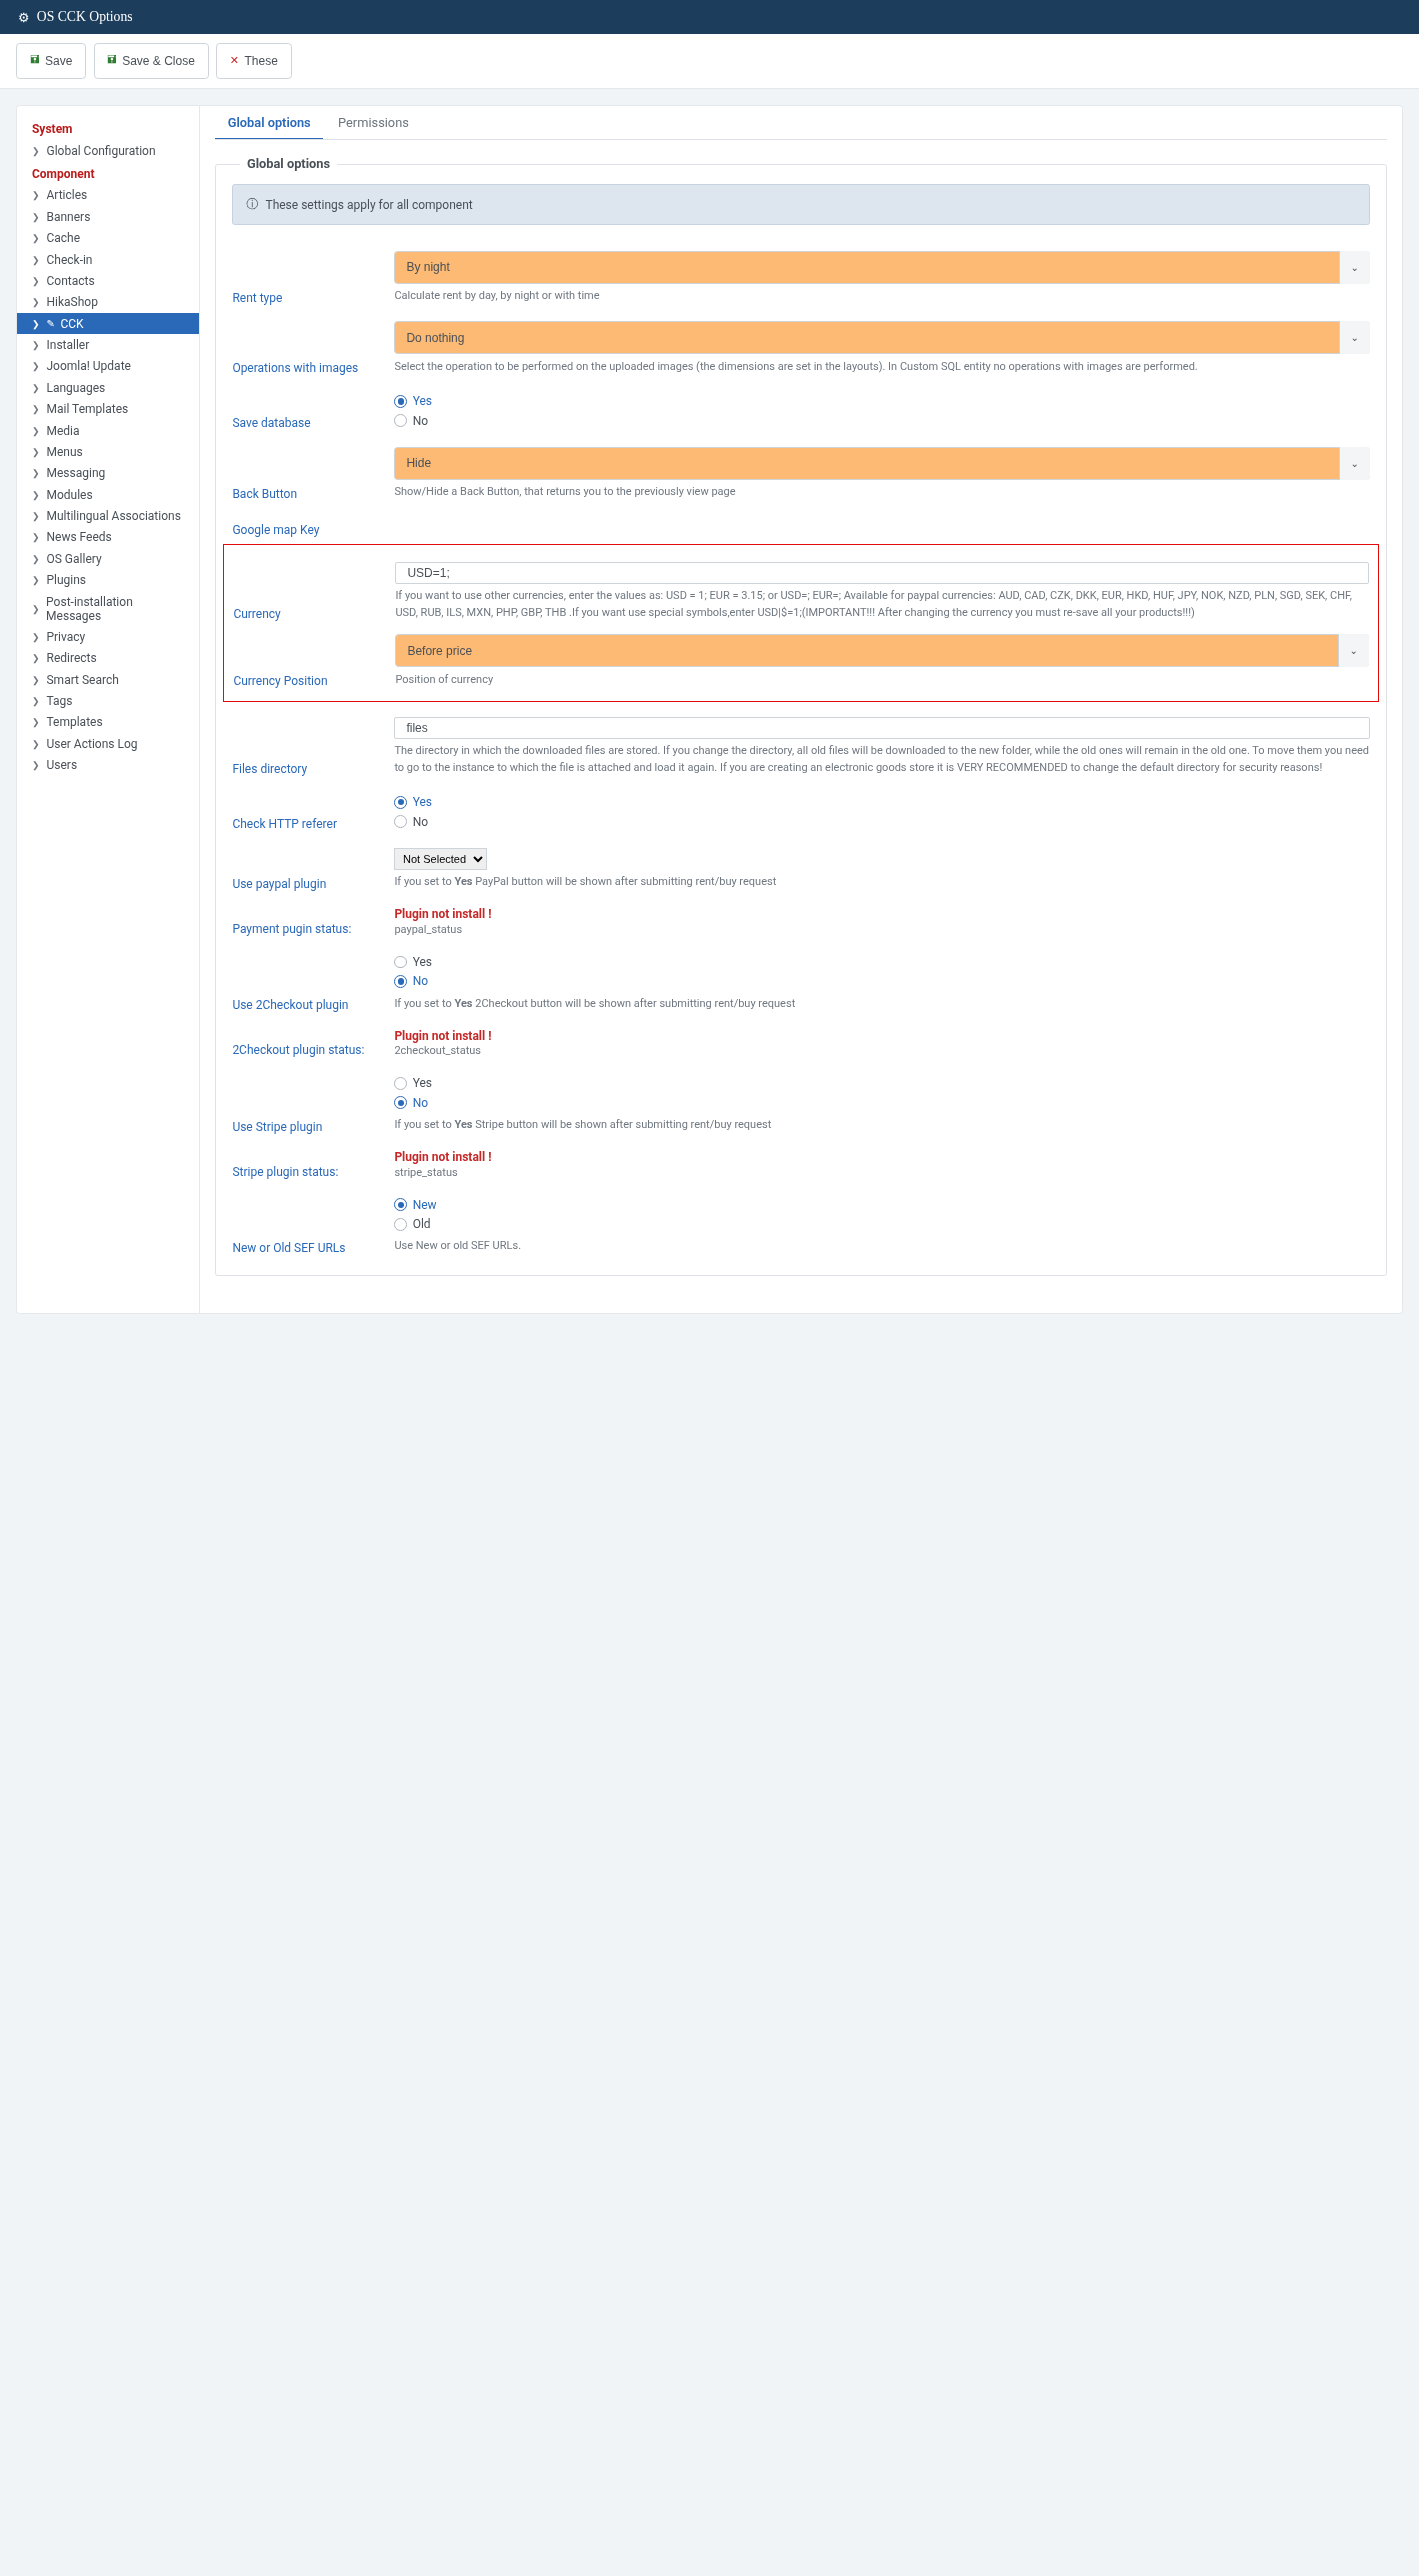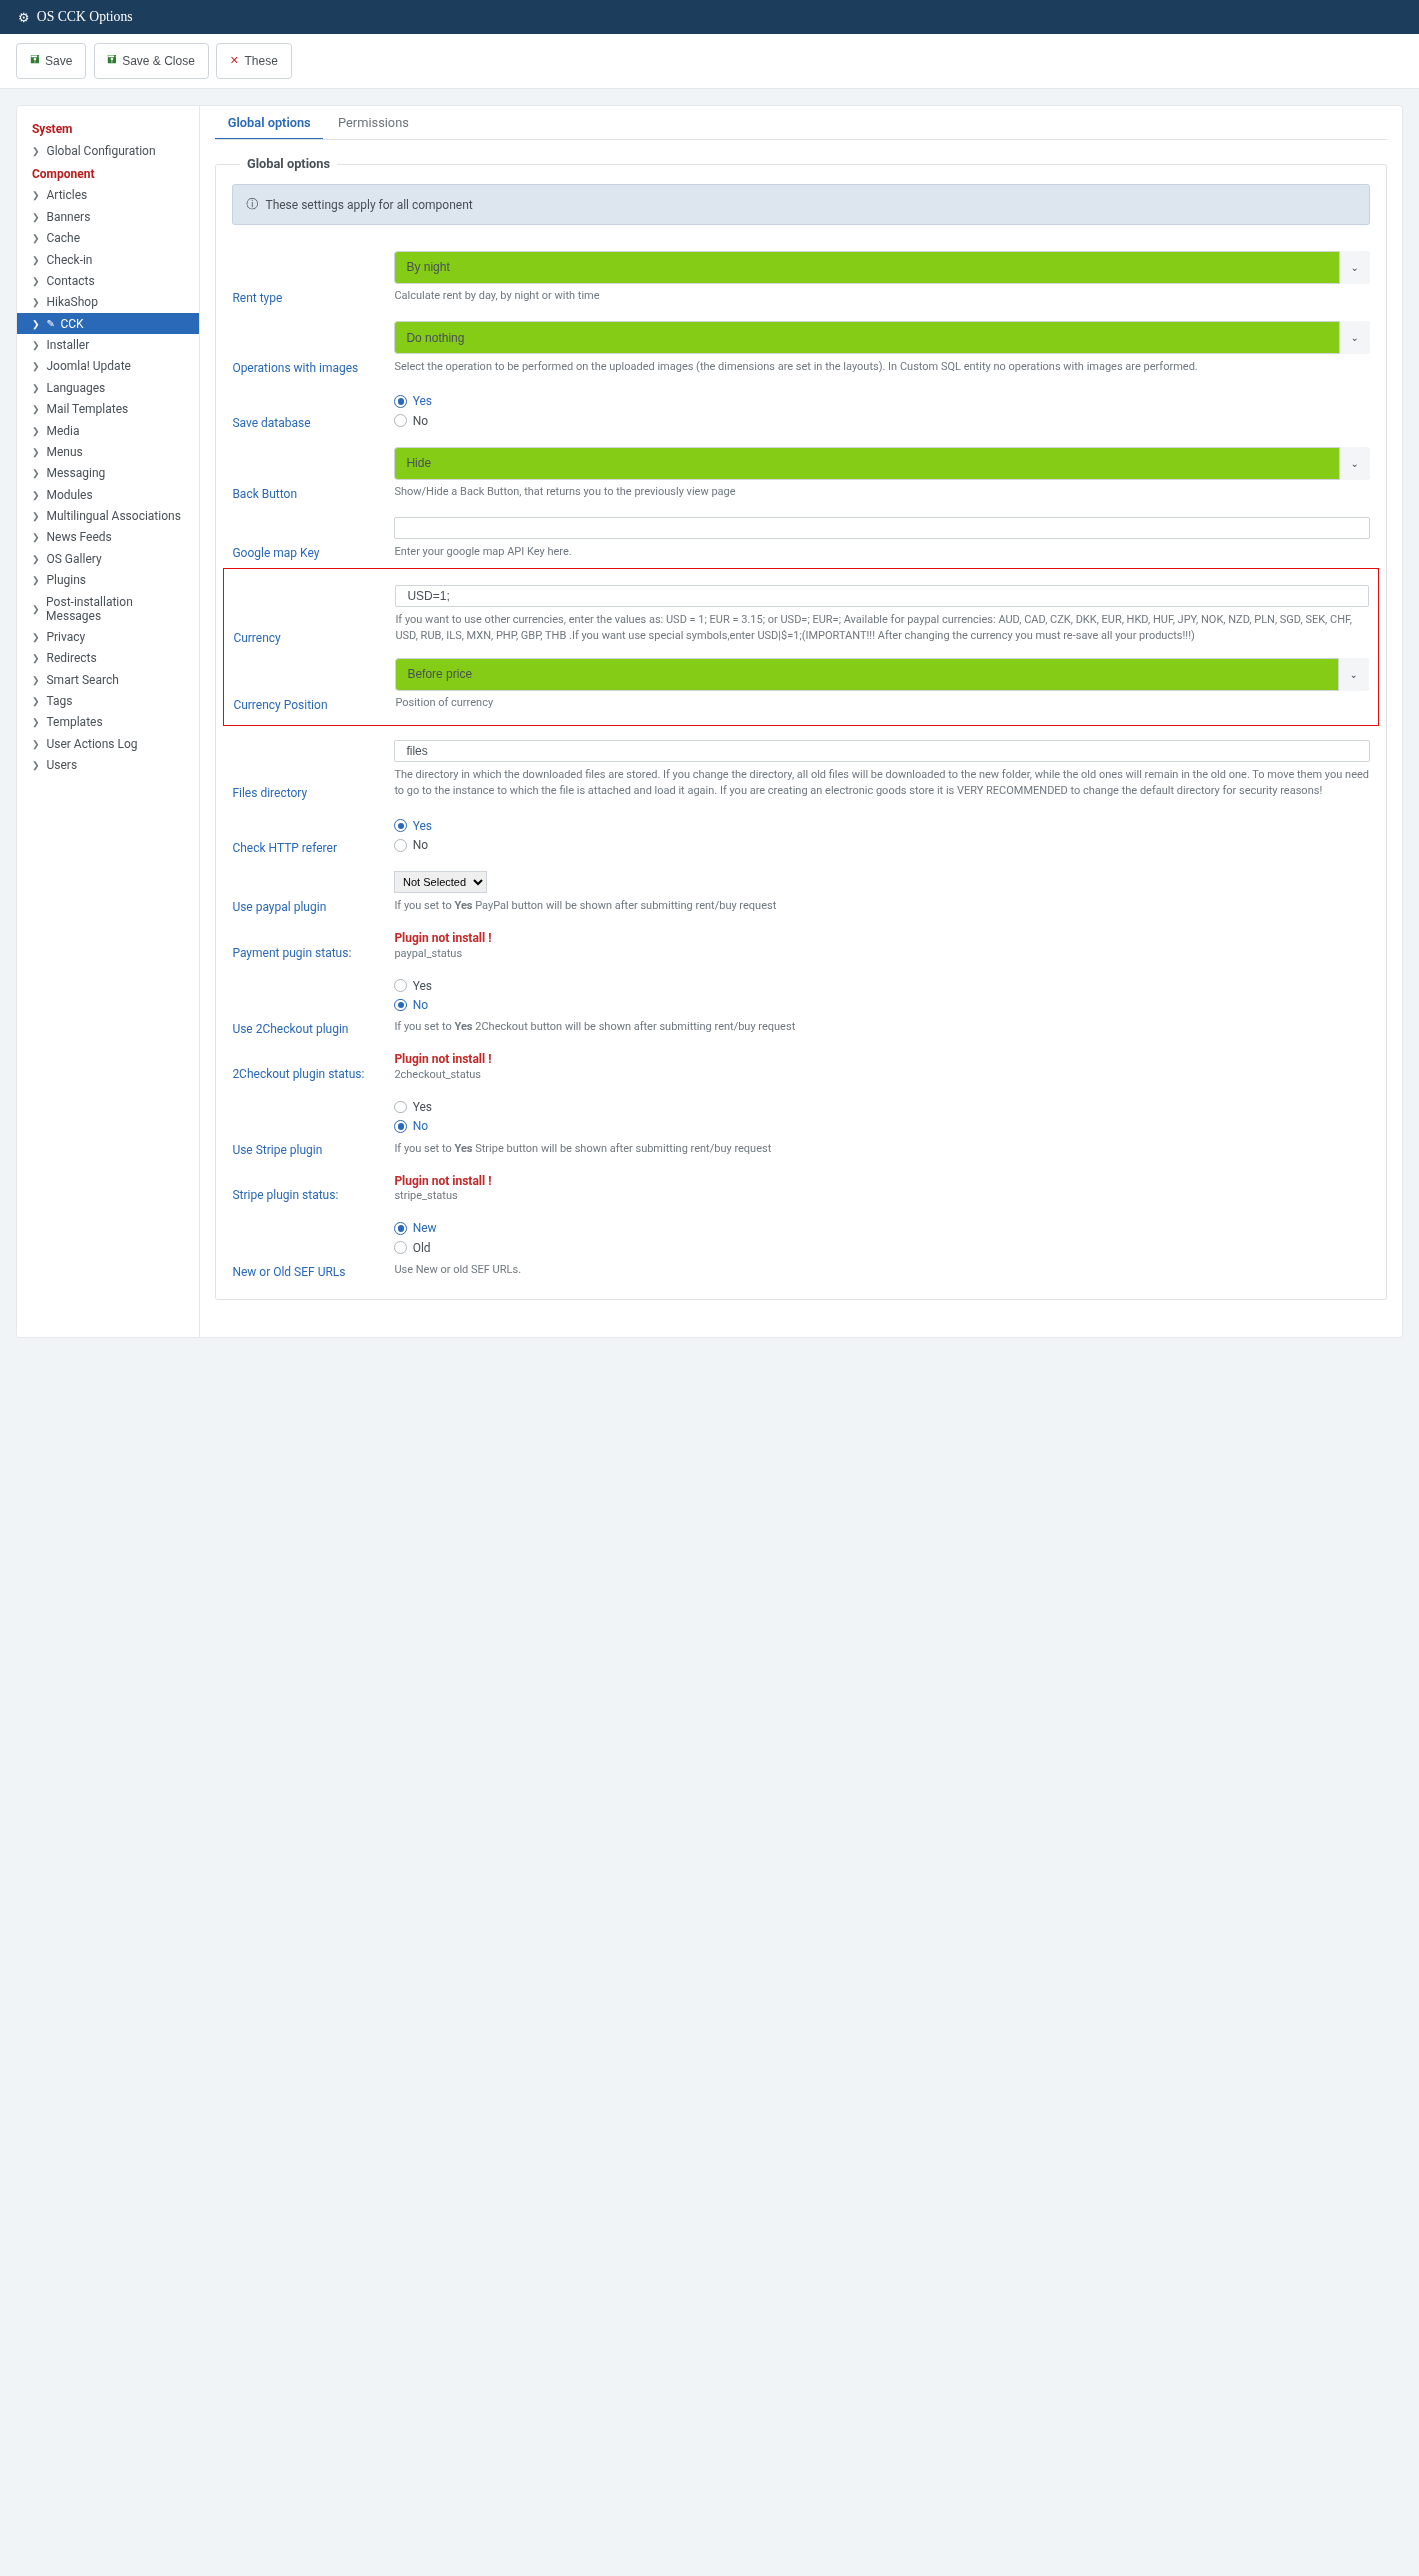--- a/index.html
+++ b/index.html
@@ -27,21 +27,21 @@
 .fieldset > legend { font-size: 12.8px; font-weight: 700; padding: 0 7.3px; margin-left: 7.3px; color: #495057; position: relative; top: -0.9px; background: #fff; }
 .info-bar { background: #dde5ef; border: 0.9px solid #c7d2e0; border-radius: 2.7px; padding: 11px 12.8px; margin: 12.8px 0 9px; display: flex; align-items: center; gap: 7.3px; color: #495057; font-size: 12px; }
 .info-bar .ico { font-size: 12px; }
 .field-row { display: flex; align-items: flex-end; padding-top: 16.4px; gap: 9px; }
 .hl-group { border: 1.8px solid #e30c0c; margin: 7.3px -9px -1.8px; padding: 3.7px 9px 12.8px; }
 .hl-group .field-row { padding-top: 12.8px; }
 .fld-label { width: 153px; flex-shrink: 0; color: #2a69b8; font-size: 12px; padding-top: 5.5px; cursor: pointer; }
 .fld-control { flex: 1; }
 .select-wrap, .text-input { width: 100%; display: block; }
 .select-wrap { position: relative; }
-.select-wrap select { width: 100%; height: 33px; border: 0.9px solid #ced4da; border-radius: 3.7px; padding: 0 37px 0 11px; font-size: 12px; appearance: none; background: #84cc16; color: #495057; }
+.select-wrap select { width: 100%; height: 33px; border: 0.9px solid #ced4da; border-radius: 3.7px; padding: 0 37px 0 11px; font-size: 12px; appearance: none; background: #fdba74; color: #495057; }
 .select-wrap .sel-arrow { position: absolute; right: 0; top: 0; width: 31px; height: 33px; border-left: 0.9px solid #ced4da; background: #f4f5f7; border-radius: 0 3.7px 3.7px 0; display: flex; align-items: center; justify-content: center; pointer-events: none; font-size: 10px; }
 .text-input { height: 22px; border: 0.9px solid #ced4da; border-radius: 2px; padding: 0 11px; font-size: 12px; color: #495057; }
 .help { font-size: 11px; color: #6f7780; margin-top: 4.6px; line-height: 1.5; }
 .radio-row { display: flex; align-items: center; gap: 5.5px; padding: 2.7px 0; font-size: 12px; cursor: pointer; }
 .radio-dot { width: 12.8px; height: 12.8px; border: 1.4px solid #adb5bd; border-radius: 50%; display: inline-flex; align-items: center; justify-content: center; flex-shrink: 0; }
 .radio-dot.checked { border-color: #2a69b8; }
 .radio-dot.checked::after { content: ""; width: 6.4px; height: 6.4px; background: #2a69b8; border-radius: 50%; }
 .plugin-warn { font-weight: 700; color: #c52827; font-size: 12px; }
 .plugin-sub { font-size: 11px; color: #6f7780; margin-top: 1.8px; }
 .plain-select { height: 22px; border:0.9px solid #ced4da; font-size: 11px; padding:0 3.7px; }
@@ -249,24 +249,20 @@
           <div class="select-wrap">
             <select><option>Hide</option></select>
             <span class="sel-arrow">⌄</span>
           </div>
           <div class="help">Show/Hide a Back Button, that returns you to the previously view page</div>
         </div>
       </div>
 
       <div class="field-row">
         <div class="fld-label">Google map Key</div>
-        <div class="fld-control">
-          <input class="text-input" value="" style="">
-          <div class="help">Enter your google map API Key here.</div>
-        </div>
       </div>
 
       <div class="hl-group">
         <div class="field-row">
           <div class="fld-label">Currency</div>
           <div class="fld-control">
             <input class="text-input" value="USD=1;" style="">
             <div class="help">If you want to use other currencies, enter the values as: USD = 1; EUR = 3.15; or USD=; EUR=; Available for paypal currencies: AUD, CAD, CZK, DKK, EUR, HKD, HUF, JPY, NOK, NZD, PLN, SGD, SEK, CHF, USD, RUB, ILS, MXN, PHP, GBP, THB .If you want use special symbols,enter USD|$=1;(IMPORTANT!!! After changing the currency you must re-save all your products!!!)</div>
           </div>
         </div>

